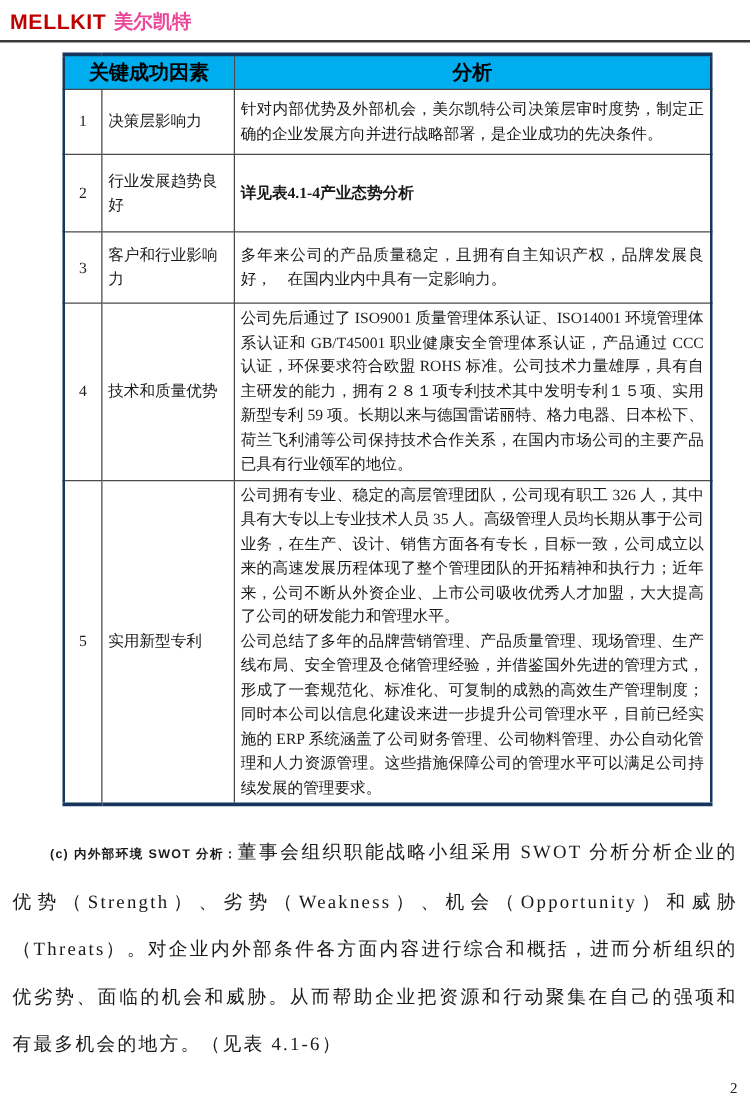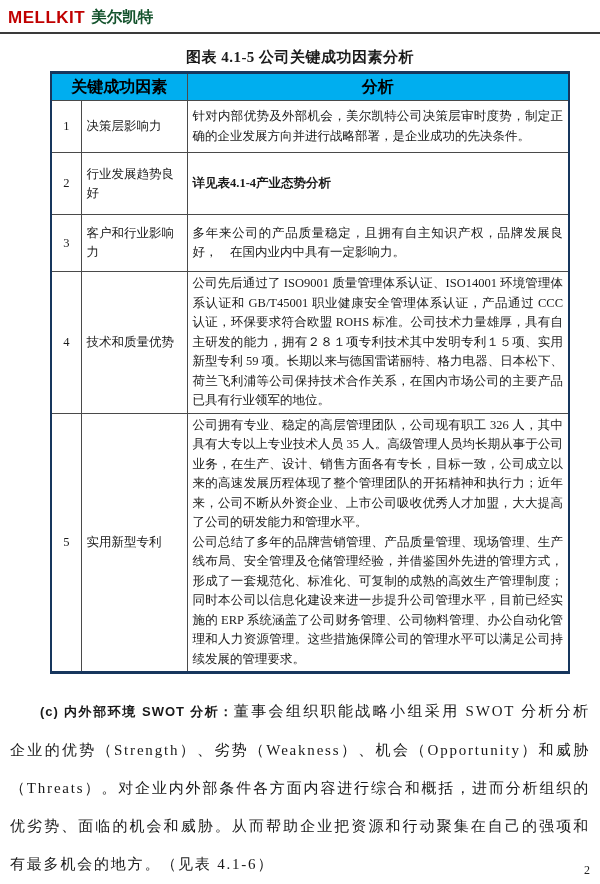--- a/index.html
+++ b/index.html
@@ -79,42 +79,41 @@
   .swot{
     margin:18px 0 0 0;
     font-size:15px;line-height:38px;
     letter-spacing:1.8px;
     text-align:justify;
     text-indent:2em;
   }
   .swot-label{
     font-weight:bold;
     font-family:"Liberation Sans","DejaVu Sans",sans-serif;
-    font-size:13px;letter-spacing:1px;
+    font-size:10px;letter-spacing:1px;
   }
   
   .page-num{
     position:absolute;right:10px;bottom:6px;
     font-size:12px;color:#222;
   }
 </style>
 </head>
 <body>
 
 <div class="page">
 
   <div class="doc-header">
     <span class="logo" style="color: rgb(192, 0, 0);">MELLKIT</span>
-    <span class="hdr-company" style="color: #14532d;">美尔凯特</span>
+    <span class="hdr-company" style="color: #ec4899;">美尔凯特</span>
   </div>
 
   <div class="body-area">
 
 
-    <div class="caption">图表 4.1-5 公司关键成功因素分析</div>
 
     <table class="csf">
       <colgroup>
         <col class="c-no">
           <col class="c-factor">
           <col class="c-analysis">
       </colgroup>
       <thead>
         <tr>
           <th colspan="2" style="background: rgb(0, 174, 239);">关键成功因素</th>

